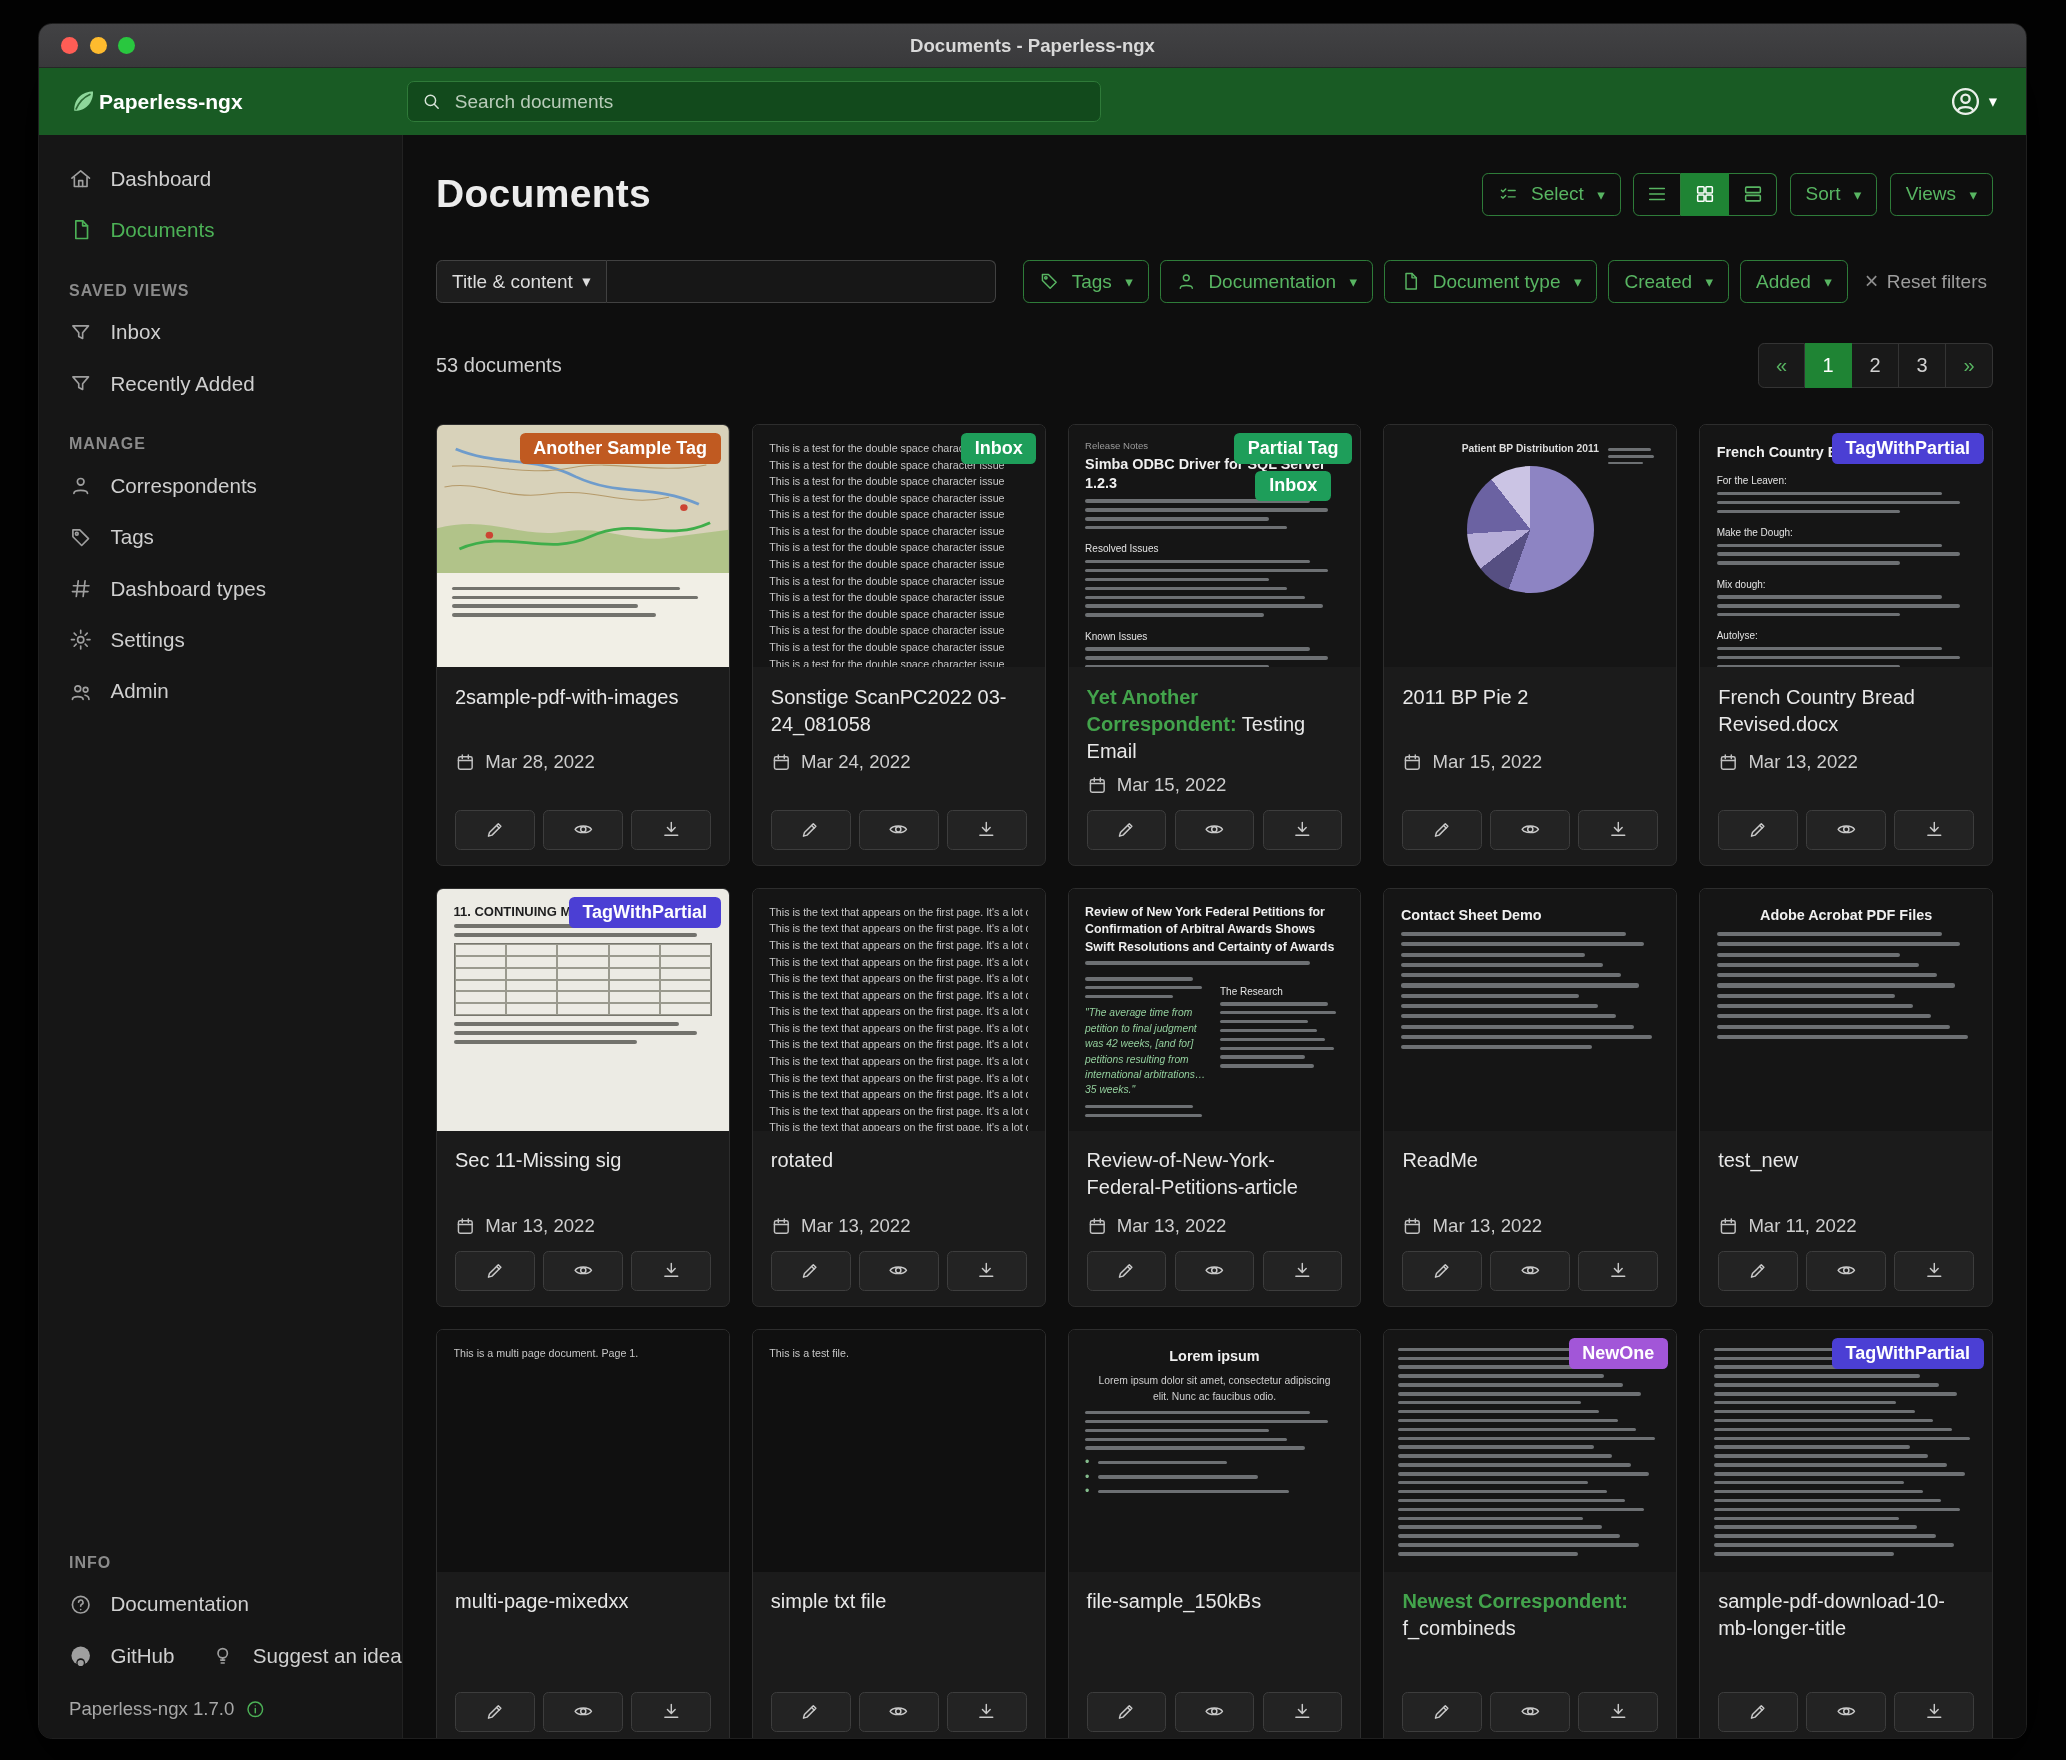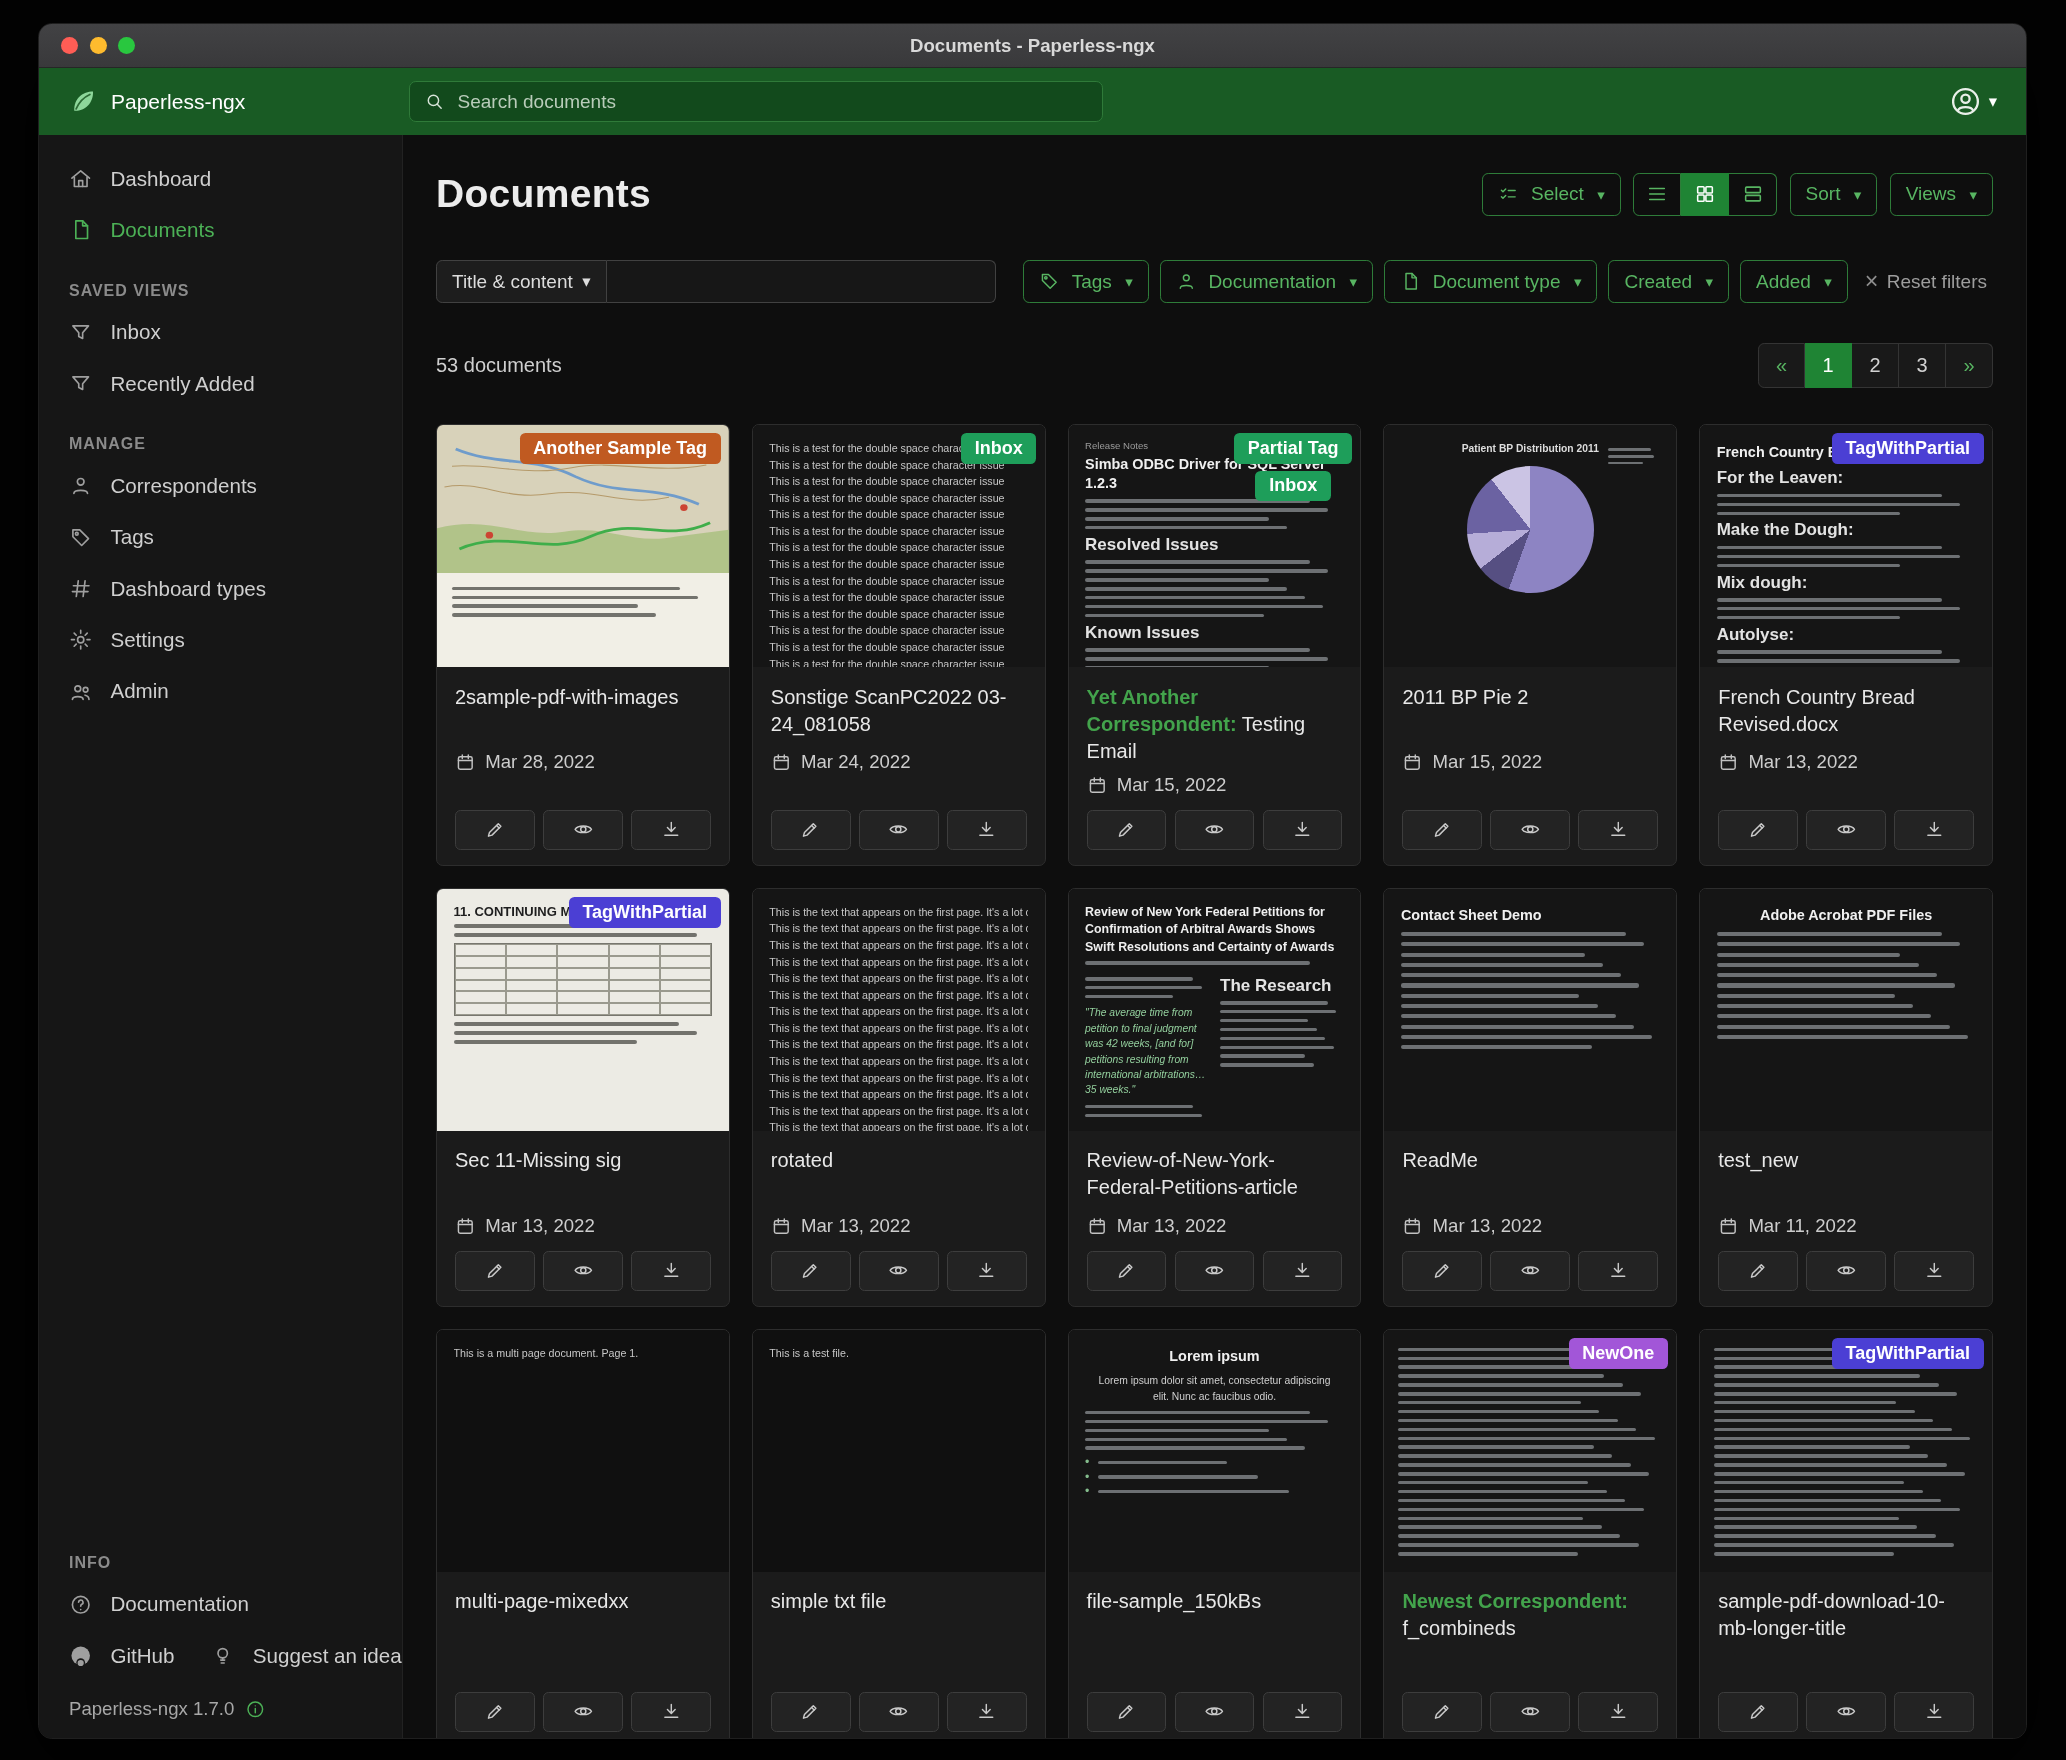--- a/index.html
+++ b/index.html
@@ -13,21 +13,21 @@
   
   .titlebar{height:44px;background:linear-gradient(#424244,#39393b);border-bottom:0.7px solid #262626;
     display:flex;align-items:center;justify-content:center;position:relative}
   .traffic{position:absolute;left:22px;display:flex;gap:11.7px}
   .tl{width:17px;height:17px;border-radius:50%;display:inline-block}
   .tl.red{background:#ff5d55}.tl.yellow{background:#febb2e}.tl.green{background:#29c73f}
   .titletext{font-size:18.6px;font-weight:700;color:#d9d9d9}
 
   
   .appheader{height:67px;background:#195b24;display:flex;align-items:center;padding:0 29px}
-  .brand{display:flex;align-items:center;gap:13px;color:#fff;font-size:21px;font-weight:400;cursor:pointer}
+  .brand{display:flex;align-items:center;gap:1px;color:#fff;font-size:21px;font-weight:700;cursor:pointer}
   .brand .ico{width:30px;height:30px}
   .searchbox{display:flex;align-items:center;gap:11px;background:#124a1c;border:0.7px solid #2f7a39;
     border-radius:6.9px;height:41px;padding:0 13.7px;flex:0 0 694px;margin-left:164px}
   .search-ico{width:20.6px;height:20.6px;color:#d7e4d8}
   .searchinput{flex:1;background:transparent;border:none;outline:none;color:#e8f0e8;font-size:19px;font-family:inherit}
   .searchinput::placeholder{color:#b9ccba}
   .userarea{margin-left:auto;display:flex;align-items:center;gap:6.9px;color:#fff;cursor:pointer}
   .avatar-ico{width:33px;height:33px;color:#e9efe9}
   .caret{font-size:16.5px;line-height:1}
 
@@ -109,21 +109,21 @@
   .page-light{position:absolute;inset:0;background:#ecebe4;padding:15px 16.5px;overflow:hidden;color:#222}
   .bar{height:4.8px;border-radius:2.1px;background:#a9adb3;opacity:.6;margin:6.9px 0}
   .bar-sm{height:4.1px;margin:6.2px 0}
   .bar-xs{height:3.4px;margin:5.5px 0}
   .bar-dark{background:#5d5d57;opacity:.85}
   .ttext{font-size:10.7px;line-height:1.55;color:#c7c7c7;white-space:nowrap;overflow:hidden}
   .ttext-dim{font-size:9.6px;color:#9a9a9a;margin-bottom:4.1px}
   .thead{font-size:14.4px;font-weight:700;color:#f0f0f0;margin:2.7px 0 6.9px;line-height:1.3}
   .thead-art{font-size:12.4px;font-weight:700;color:#f0f0f0;line-height:1.4;margin-bottom:5.5px}
   .thead-dark{font-size:13px;font-weight:700;color:#1e1e1e;margin-bottom:5.5px}
-  .tsub{font-size:17px;font-weight:700;color:#e3e3e3;margin-top:4px}
+  .tsub{font-size:10px;font-weight:400;color:#e3e3e3;margin-top:14px}
   .tcenter{text-align:center}
   .tsubcenter{font-size:10.3px;color:#cfcfcf;text-align:center;line-height:1.5;margin:2.7px 12.4px 6.9px}
   .tquote{font-size:10.3px;font-style:italic;color:#93cf9d;line-height:1.5;margin:6.9px 0}
   .tcols{display:flex;gap:11px;margin-top:6.9px}
   .tcol{flex:1;min-width:0}
   .tpietitle{font-size:10.3px;font-weight:700;color:#ddd;text-align:center;margin-top:2.7px}
   .pie{width:127px;height:127px;border-radius:50%;margin:12.4px auto 0;
     background:conic-gradient(#8d84c3 0 200deg,#564f82 200deg 232deg,#b6add8 232deg 266deg,#6b62a2 266deg 322deg,#cbc4e4 322deg 360deg)}
   .pielegend{position:absolute;top:19px;right:19px;width:49px}
   .pielegend .bar{margin:4.1px 0;height:2.7px}

